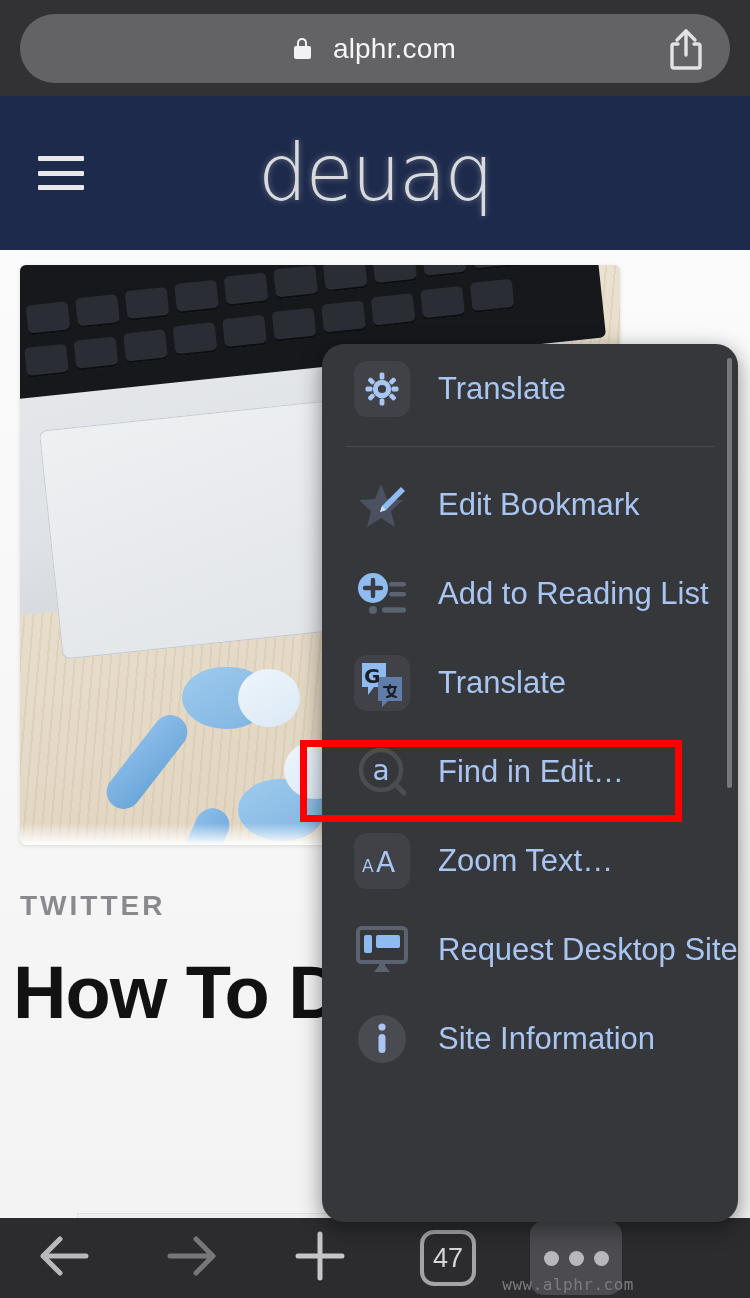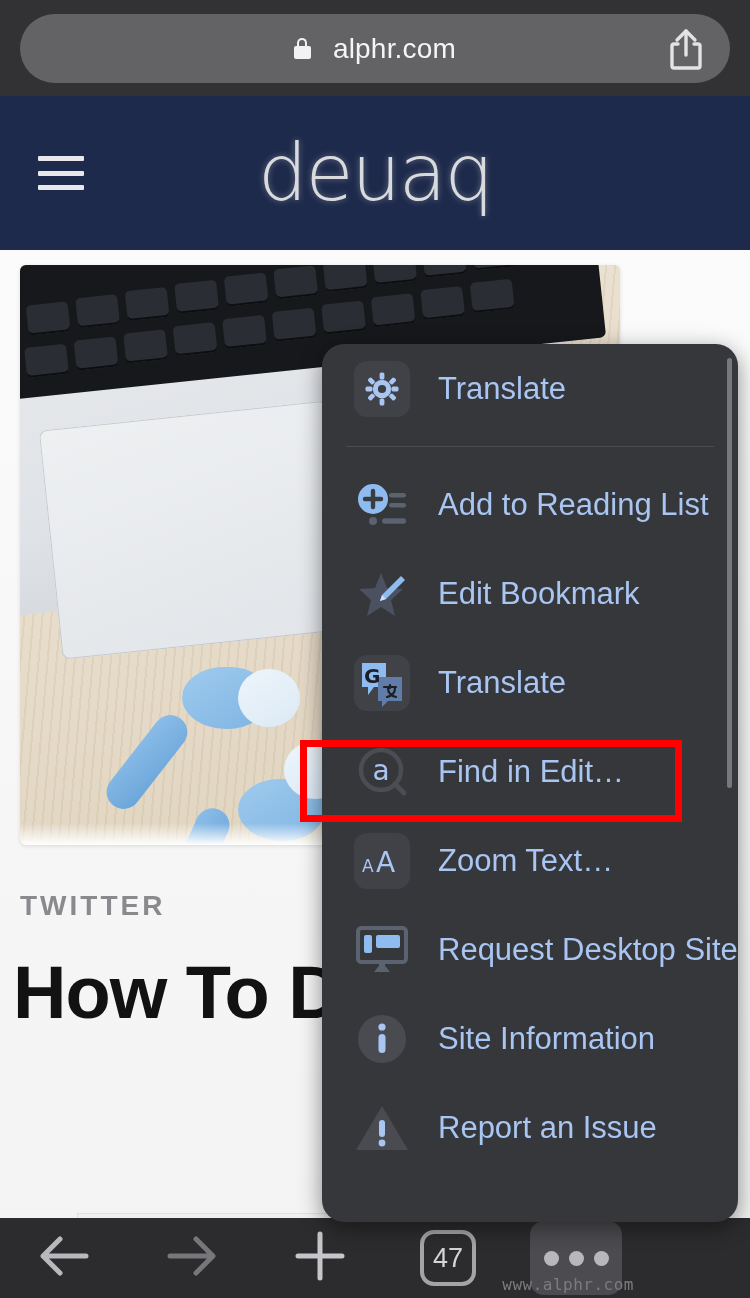--- a/index.html
+++ b/index.html
@@ -348,42 +348,42 @@
       </g>
       <circle cx="18" cy="18" r="9.2" fill="#a9c5f2"></circle>
       <circle cx="18" cy="18" r="4.1" fill="#3b3c41"></circle>
         </svg>
       </span>
       <span class="mi-label">Translate</span>
     </div>
     <div class="divider"></div>
     <div class="menu-item">
       <span class="mi-icon plain">
+        <svg width="52" height="50" viewBox="0 0 52 50">
+      <path d="M22 3 L28 18 L44 19 L32 30 L36 46 L22 37 L8 46 L12 30 L0 19 L16 18 Z" fill="#4b5160" transform="translate(3,1)"></path>
+      <path d="M45 7 L49 11 L30 30 L24 32 L26 26 Z" fill="#8fbcf0"></path>
+      <path d="M24 32 L26 26 L30 30 Z" fill="#cfe0f6"></path>
+        </svg>
+      </span>
+      <span class="mi-label">Edit Bookmark</span>
+    </div>
+    <div class="menu-item">
+      <span class="mi-icon plain">
         <svg width="52" height="46" viewBox="0 0 52 46">
       <circle cx="17" cy="17" r="15" fill="#8fbcf0"></circle>
       <path d="M17 9 V25 M9 17 H25" stroke="#3b3c41" stroke-width="4.4" stroke-linecap="round"></path>
       <rect x="33" y="11" width="17" height="4.6" rx="2.3" fill="#5b6270"></rect>
       <rect x="33" y="21" width="17" height="4.6" rx="2.3" fill="#5b6270"></rect>
       <circle cx="17" cy="39" r="4" fill="#5b6270"></circle>
       <rect x="26" y="36.3" width="24" height="5.4" rx="2.7" fill="#5b6270"></rect>
         </svg>
       </span>
       <span class="mi-label">Add to Reading List</span>
     </div>
     <div class="menu-item">
-      <span class="mi-icon plain">
-        <svg width="52" height="50" viewBox="0 0 52 50">
-      <path d="M22 3 L28 18 L44 19 L32 30 L36 46 L22 37 L8 46 L12 30 L0 19 L16 18 Z" fill="#4b5160" transform="translate(3,1)"></path>
-      <path d="M45 7 L49 11 L30 30 L24 32 L26 26 Z" fill="#8fbcf0"></path>
-      <path d="M24 32 L26 26 L30 30 Z" fill="#cfe0f6"></path>
-        </svg>
-      </span>
-      <span class="mi-label">Edit Bookmark</span>
-    </div>
-    <div class="menu-item">
       <span class="mi-icon">
         <svg width="48" height="48" viewBox="0 0 48 48">
       <path d="M4 4 H28 V28 H16 L10 36 V28 H4 Z" fill="#8fbcf0"></path>
       <path d="M20 18 H44 V42 H30 L24 48 V42 H20 Z" fill="#5f7da8"></path>
       <text x="6" y="24" font-family="DejaVu Sans, sans-serif" font-size="20" font-weight="bold" fill="#1d1f24">G</text>
       <path d="M26 28 h12 M32 26 v3 M30 29 c0 5 4 8 8 9 M37 29 c0 5 -4 8 -8 9" stroke="#1d1f24" stroke-width="2.2" fill="none" stroke-linecap="round"></path>
         </svg>
       </span>
       <span class="mi-label">Translate</span>
     </div>
@@ -421,30 +421,20 @@
     <div class="menu-item">
       <span class="mi-icon plain">
         <svg width="52" height="52" viewBox="0 0 52 52">
       <circle cx="26" cy="26" r="24" fill="#4a4b51"></circle>
       <circle cx="26" cy="14" r="3.6" fill="#a9c5f2"></circle>
       <rect x="22.5" y="21" width="7" height="19" rx="3.5" fill="#a9c5f2"></rect>
         </svg>
       </span>
       <span class="mi-label">Site Information</span>
     </div>
-    <div class="menu-item">
-      <span class="mi-icon plain">
-        <svg width="54" height="48" viewBox="0 0 54 48">
-      <path d="M27 2 L53 46 H1 Z" fill="#4a4b51"></path>
-      <rect x="24" y="16" width="6" height="17" rx="3" fill="#a9c5f2"></rect>
-      <circle cx="27" cy="39" r="3.4" fill="#a9c5f2"></circle>
-        </svg>
-      </span>
-      <span class="mi-label">Report an Issue</span>
-    </div>
     <div class="menu-scrollbar"></div>
   </div>
 <div class="highlight-box"></div>
 
 <div class="toolbar">
   <div class="tb-btn">
     <span>
       <svg width="56" height="46" viewBox="0 0 56 46">
         <path d="M50 23 H8 M24 6 L7 23 L24 40" fill="none" stroke="#b9b9bd" stroke-width="5" stroke-linecap="round" stroke-linejoin="round"></path>
       </svg>

